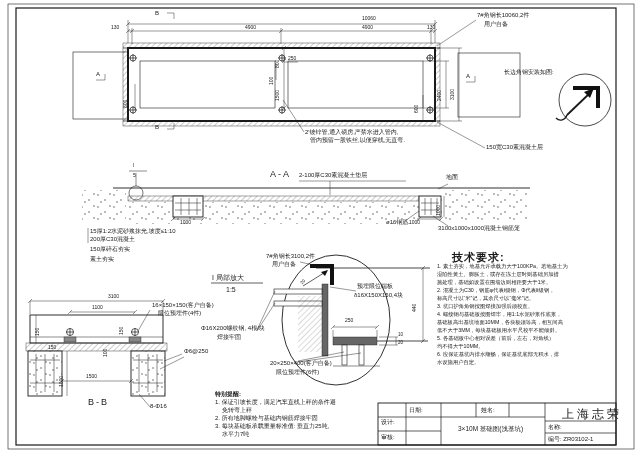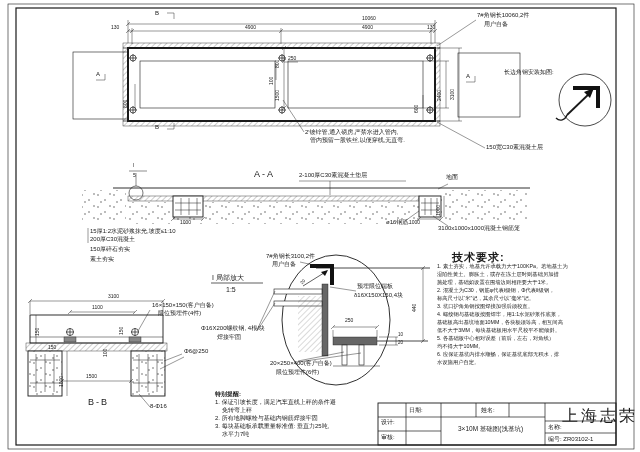--- a/index.html
+++ b/index.html
@@ -9,21 +9,21 @@
   .lbl{position:absolute;white-space:nowrap;line-height:1;color:#1a1a1a;}
   .t45{font-size:4.5px}
   .t5{font-size:5px}
   .t55{font-size:5.3px}
   .t6{font-size:6px}
   .t65{font-size:6.5px}
   .t7{font-size:7px}
   .t7b{font-size:11px;font-weight:bold;letter-spacing:1px}
   .t6b{font-size:6px;font-weight:bold}
   .t9{font-size:9px;letter-spacing:2px}
-  .t10{font-size:16px;letter-spacing:3px}
+  .t10{font-size:12px;letter-spacing:3px}
   .rot{transform:rotate(-90deg);transform-origin:left bottom}
   .r45{transform:rotate(-45deg);transform-origin:left bottom}
 </style>
 </head>
 <body>
 
 <div class="sheet">
 
 <svg width="640" height="452" viewBox="0 0 640 452">
   <defs>
@@ -313,21 +313,21 @@
       <span class="lbl t5 rot" style="left: 455px; top: 95px;">3100</span>
       <span class="lbl t5 rot" style="left: 419px; top: 108px;">600</span>
       <span class="lbl t5 rot" style="left: 274px; top: 80px;">100</span>
       <span class="lbl t5" style="left: 288px; top: 56px;">250</span>
       <span class="lbl t6" style="left: 477px; top: 12px;">7#角钢长10060,2件</span>
       <span class="lbl t6" style="left: 484px; top: 21px;">用户自备</span>
       <span class="lbl t6" style="left: 486px; top: 144px;">150宽C30素混凝土层</span>
       <span class="lbl t6" style="left: 305px; top: 129px;">2′镀锌管,通入磅房,严禁水进入管内,</span>
       <span class="lbl t6" style="left: 310px; top: 137px;">管内预留一股铁丝,以便穿线,无直弯.</span>
       <span class="lbl t6" style="left: 504px; top: 69px;">长边角钢安装如图:</span>
-      <span class="lbl t9" style="left: 254px; top: 170px; text-align: right;">A-A</span>
+      <span class="lbl t9" style="left: 270px; top: 170px; text-align: right;">A-A</span>
       <span class="lbl t6" style="left: 299px; top: 172px;">2-100厚C30素混凝土垫层</span>
       <span class="lbl t6" style="left: 446px; top: 174px;">地面</span>
       <span class="lbl t5" style="left: 133px; top: 163px;">I</span>
       <span class="lbl t5" style="left: 133px; top: 173px;">5</span>
       <span class="lbl t6" style="left: 386px; top: 219px;">ø16钢筋</span>
       <span class="lbl t6" style="left: 438px; top: 225px;">3100x1000x1000混凝土钢筋笼</span>
       <span class="lbl t5" style="left: 180px; top: 220px;">1000</span>
       <span class="lbl t5" style="left: 409px; top: 220px;">1000</span>
       <span class="lbl t5 rot" style="left: 441px; top: 211px;">1000</span>
       <span class="lbl t6" style="left: 90px; top: 228px;">15厚1:2水泥砂浆抹光,坡度≤1:10</span>

